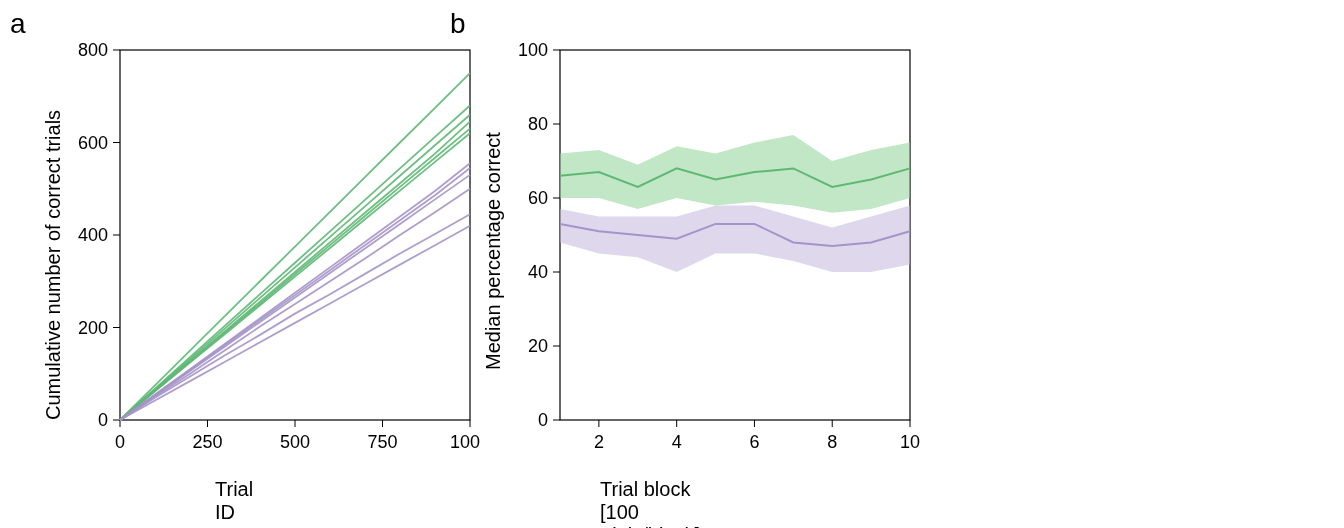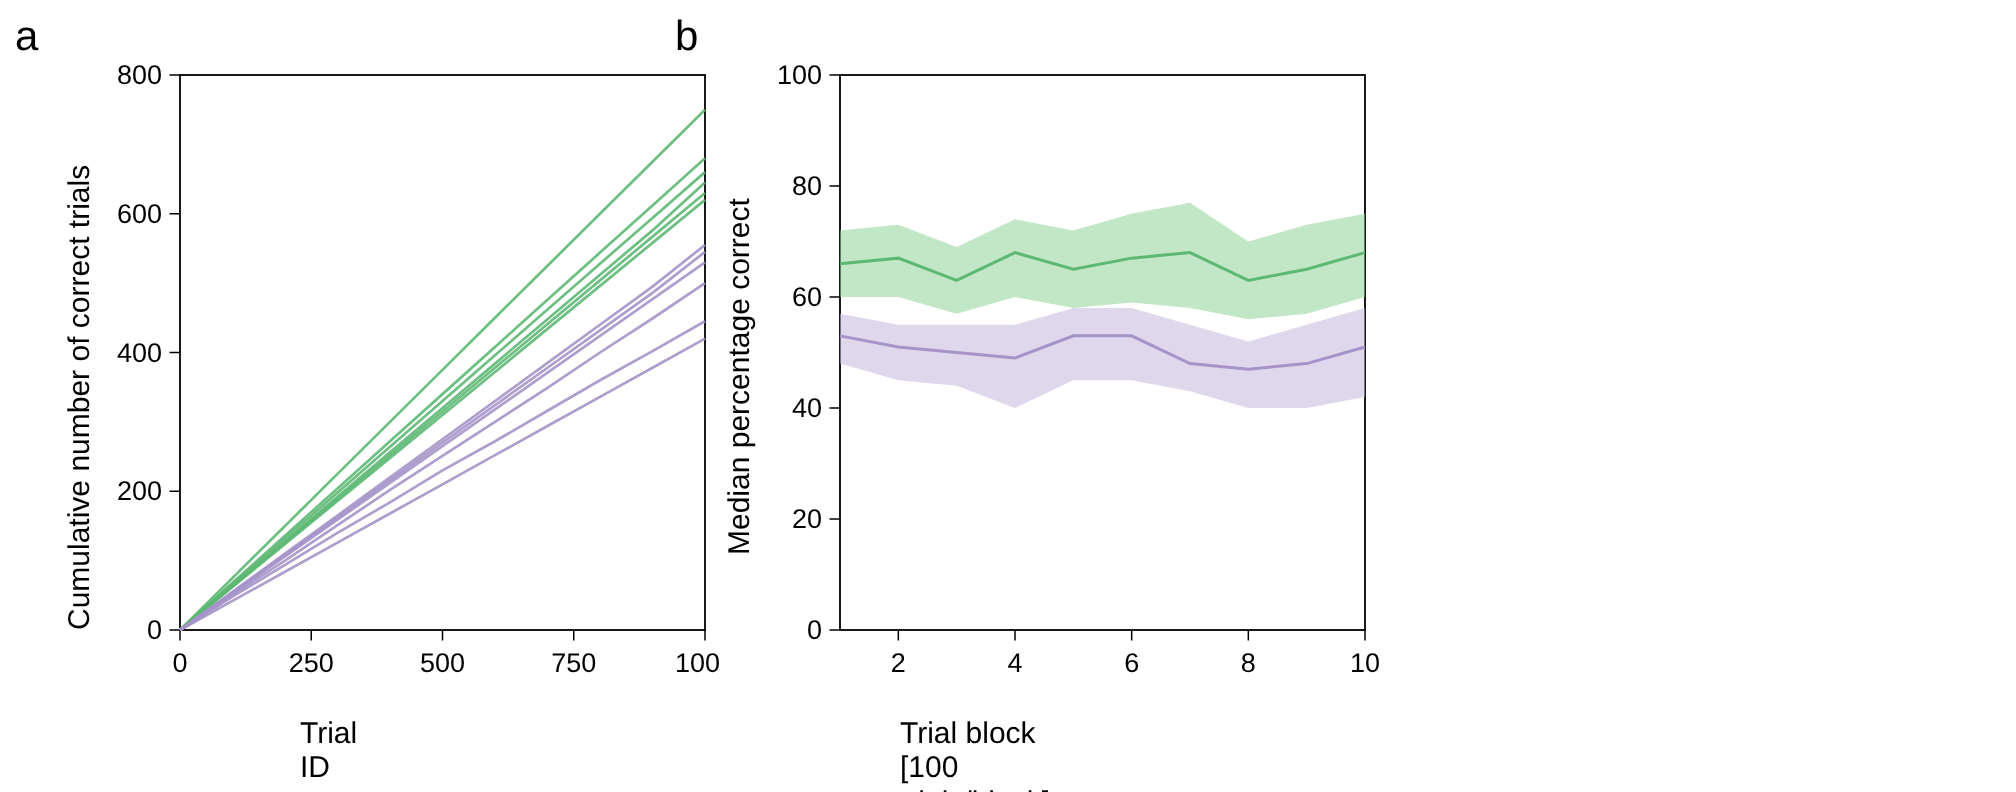--- a/index.html
+++ b/index.html
@@ -74,21 +74,21 @@
         <polyline points="60,400 95,371.325 130,342.65 165,313.975 200,285.3 235,256.625 270,227.95 305,199.275 340,170.6 375,141.925 410,113.25" fill="none" stroke="#5db874" stroke-width="1.8" stroke-opacity="0.9"></polyline>
         <polyline points="60,400 95,370.8625 130,341.725 165,312.5875 200,283.45 235,254.3125 270,225.175 305,196.0375 340,166.9 375,137.7625 410,108.625" fill="none" stroke="#5db874" stroke-width="1.8" stroke-opacity="0.9"></polyline>
         <polyline points="60,400 95,374.5625 130,349.125 165,323.6875 200,298.25 235,272.8125 270,247.375 305,221.9375 340,196.49999999999997 375,171.0625 410,143.3125" fill="none" stroke="#a593c9" stroke-width="1.8" stroke-opacity="0.9"></polyline>
         <polyline points="60,400 95,375.025 130,350.05 165,325.075 200,300.1 235,275.125 270,250.14999999999998 305,225.175 340,200.2 375,175.225 410,147.9375" fill="none" stroke="#a593c9" stroke-width="1.8" stroke-opacity="0.9"></polyline>
         <polyline points="60,400 95,375.4875 130,350.975 165,326.4625 200,301.95 235,277.4375 270,252.92499999999998 305,228.4125 340,203.89999999999998 375,179.38750000000002 410,154.875" fill="none" stroke="#a593c9" stroke-width="1.8" stroke-opacity="0.9"></polyline>
         <polyline points="60,400 95,376.4125 130,353.75 165,330.1625 200,306.575 235,283.9125 270,261.25 305,238.58749999999998 340,215 375,192.33749999999998 410,168.75" fill="none" stroke="#a593c9" stroke-width="1.8" stroke-opacity="0.9"></polyline>
         <polyline points="60,400 95,377.8 130,356.525 165,335.25 200,314.9 235,293.625 270,274.2 305,253.85 340,233.5 375,214.07500000000002 410,194.1875" fill="none" stroke="#a593c9" stroke-width="1.8" stroke-opacity="0.9"></polyline>
         <polyline points="60,400 95,380.575 130,361.15 165,341.725 200,322.3 235,302.875 270,283.45 305,264.025 340,244.6 375,225.175 410,205.75" fill="none" stroke="#a593c9" stroke-width="1.8" stroke-opacity="0.9"></polyline>
       </svg>
 
-    <div class="axis-label" style="position:absolute; left:200px; top:478px;">Trial ID</div>
+    <div class="axis-label" style="position:absolute; left:215px; top:478px;">Trial ID</div>
   </div>
 
   <div class="panel" style="left:440px; top:0px;">
     <div class="panel-label" style="position:absolute; left:10px; top:8px;">b</div>
 
     <div class="axis-label y" style="left:42px; top:370px;">Median percentage correct</div>
 
     <svg id="svg-b" width="420" height="480" style="position:absolute; left:60px; top:20px;">
         <rect x="60" y="30" width="350" height="370" class="plot-box"></rect>
         <line x1="98.88888888888889" y1="400" x2="98.88888888888889" y2="407" class="tick"></line>

